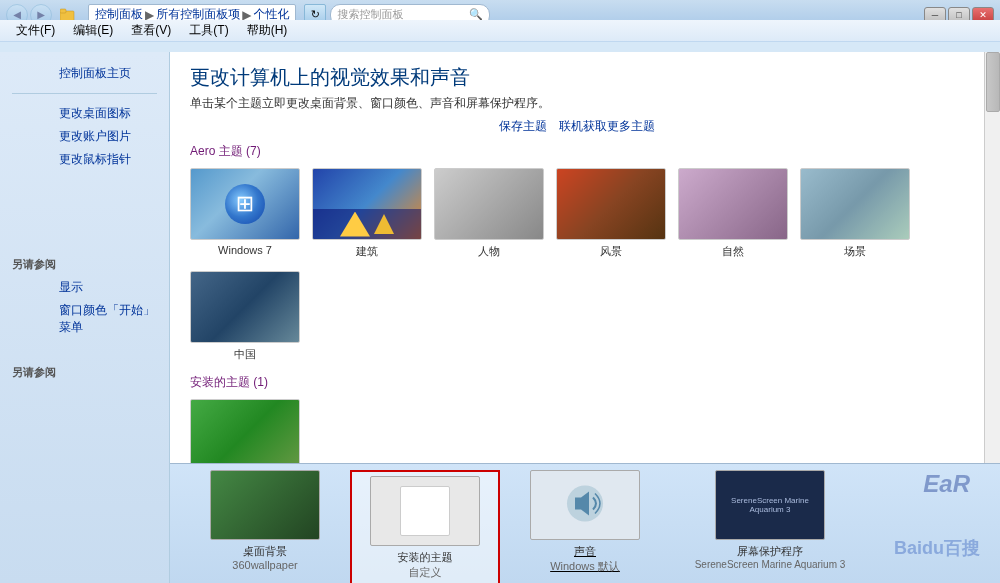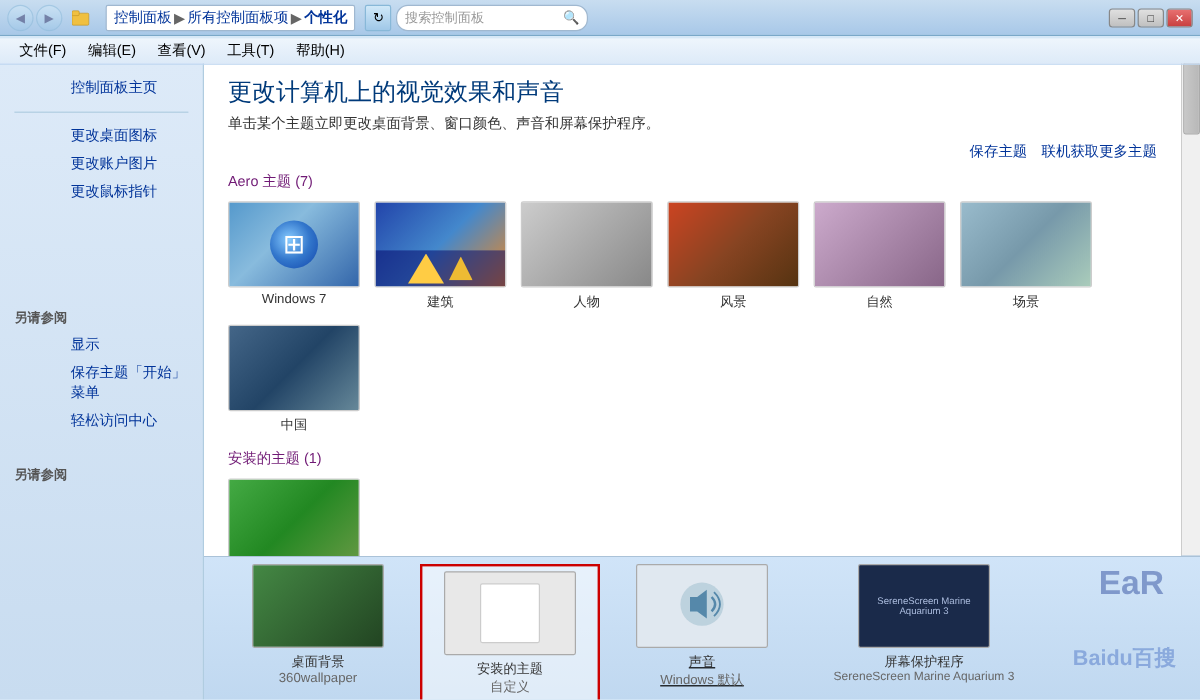--- a/index.html
+++ b/index.html
@@ -138,21 +138,21 @@
     }
     .content-desc {
       font-size: 12px;
       color: #333;
     }
     .themes-area {
       padding: 0 20px 10px 20px;
     }
     .save-row {
       display: flex;
-      justify-content: flex-end;
+      justify-content: center;
       gap: 12px;
       margin-bottom: 8px;
     }
     .save-link {
       color: #003399;
       font-size: 12px;
       cursor: pointer;
       text-decoration: none;
     }
     .section-label {
@@ -348,56 +348,55 @@
         <svg width="16" height="16" viewBox="0 0 16 16">
           <rect x="0" y="4" width="14" height="10" rx="1" fill="#f0c040" stroke="#c09020" stroke-width="0.5"></rect>
           <rect x="0" y="2" width="6" height="4" rx="1" fill="#f0c040" stroke="#c09020" stroke-width="0.5"></rect>
         </svg>
       </div>
       <div class="breadcrumb-bar">
         <span>控制面板</span>
         <span class="breadcrumb-sep"> ▶ </span>
         <span>所有控制面板项</span>
         <span class="breadcrumb-sep"> ▶ </span>
-        <span style="font-weight:bold;">个性化</span>
+        <span style="font-weight:normal;">个性化</span>
       </div>
       <div class="refresh-btn">↻</div>
       <div class="search-bar">
         <span style="flex:1;font-size:11px;color:#999;">搜索控制面板</span>
         <span class="search-icon">🔍</span>
       </div>
     </div>
     <div class="title-bar-controls">
       <div class="wctrl min">─</div>
       <div class="wctrl max">□</div>
       <div class="wctrl close">✕</div>
     </div>
   </div>
 
-  <div class="menu-bar" style="position:absolute;top:32px;left:0;right:0;height:22px;z-index:10;">
+  <div class="menu-bar" style="position:absolute;top:20px;left:0;right:0;height:22px;z-index:10;">
     <div class="menu-item">文件(F)</div>
     <div class="menu-item">编辑(E)</div>
     <div class="menu-item">查看(V)</div>
     <div class="menu-item">工具(T)</div>
     <div class="menu-item">帮助(H)</div>
   </div>
 
   <div class="sidebar-wrapper">
     <div style="padding:10px 0;">
       <a class="sidebar-link">控制面板主页</a>
       <div class="sidebar-divider"></div>
       <a class="sidebar-link">更改桌面图标</a>
       <a class="sidebar-link">更改账户图片</a>
       <a class="sidebar-link">更改鼠标指针</a>
 
       <div style="margin-top:80px;">
         <div class="sidebar-section-title">另请参阅</div>
         <a class="sidebar-link">显示</a>
-        <a class="sidebar-link">保存主题「开始」菜单</a>
-        <a class="sidebar-link">轻松访问中心</a>
+        <a class="sidebar-link">窗口颜色「开始」菜单</a>
       </div>
 
       <div class="sidebar-section-title" style="margin-top:20px;">另请参阅</div>
     </div>
   </div>
 
   <div class="scrollbar-track">
     <div class="scrollbar-thumb"></div>
   </div>
 
@@ -510,20 +509,20 @@
         <div class="bottom-thumb thumb-screensaver">
           <div style="color:#8899bb;font-size:10px;text-align:center;padding:4px;">
             <div style="color:#aabbdd;font-size:8px;">SereneScreen Marine Aquarium 3</div>
           </div>
         </div>
         <div class="bottom-label">屏幕保护程序</div>
         <div class="bottom-label" style="color:#666;font-size:10px;">SereneScreen Marine Aquarium 3</div>
       </div>
 
       <div style="flex:1; position:relative; height:90px;">
-        <div style="position:absolute;right:10px;top:0;font-size:28px;font-weight:bold;color:rgba(50,80,160,0.5);">EaR</div>
+        <div style="position:absolute;right:10px;top:0;font-size:24px;font-weight:bold;color:rgba(50,80,160,0.5);font-style:italic;">EaR</div>
         <div style="position:absolute;right:0;bottom:0;font-size:18px;font-weight:bold;color:rgba(80,120,200,0.5);">Baidu百搜</div>
       </div>
     </div>
 
   </div>
 
 </div>
 
 </body></html>

